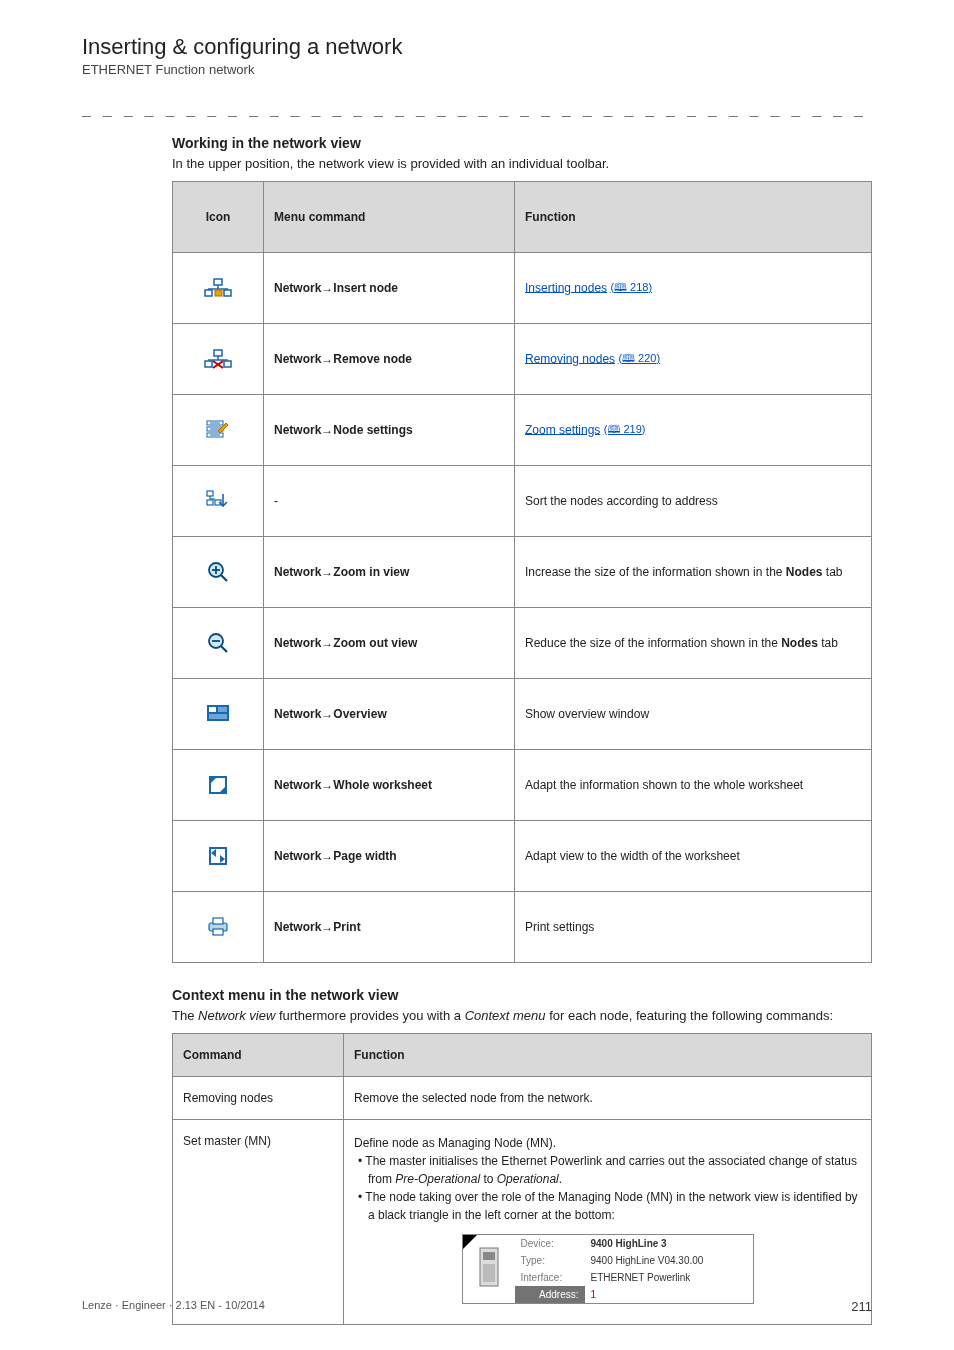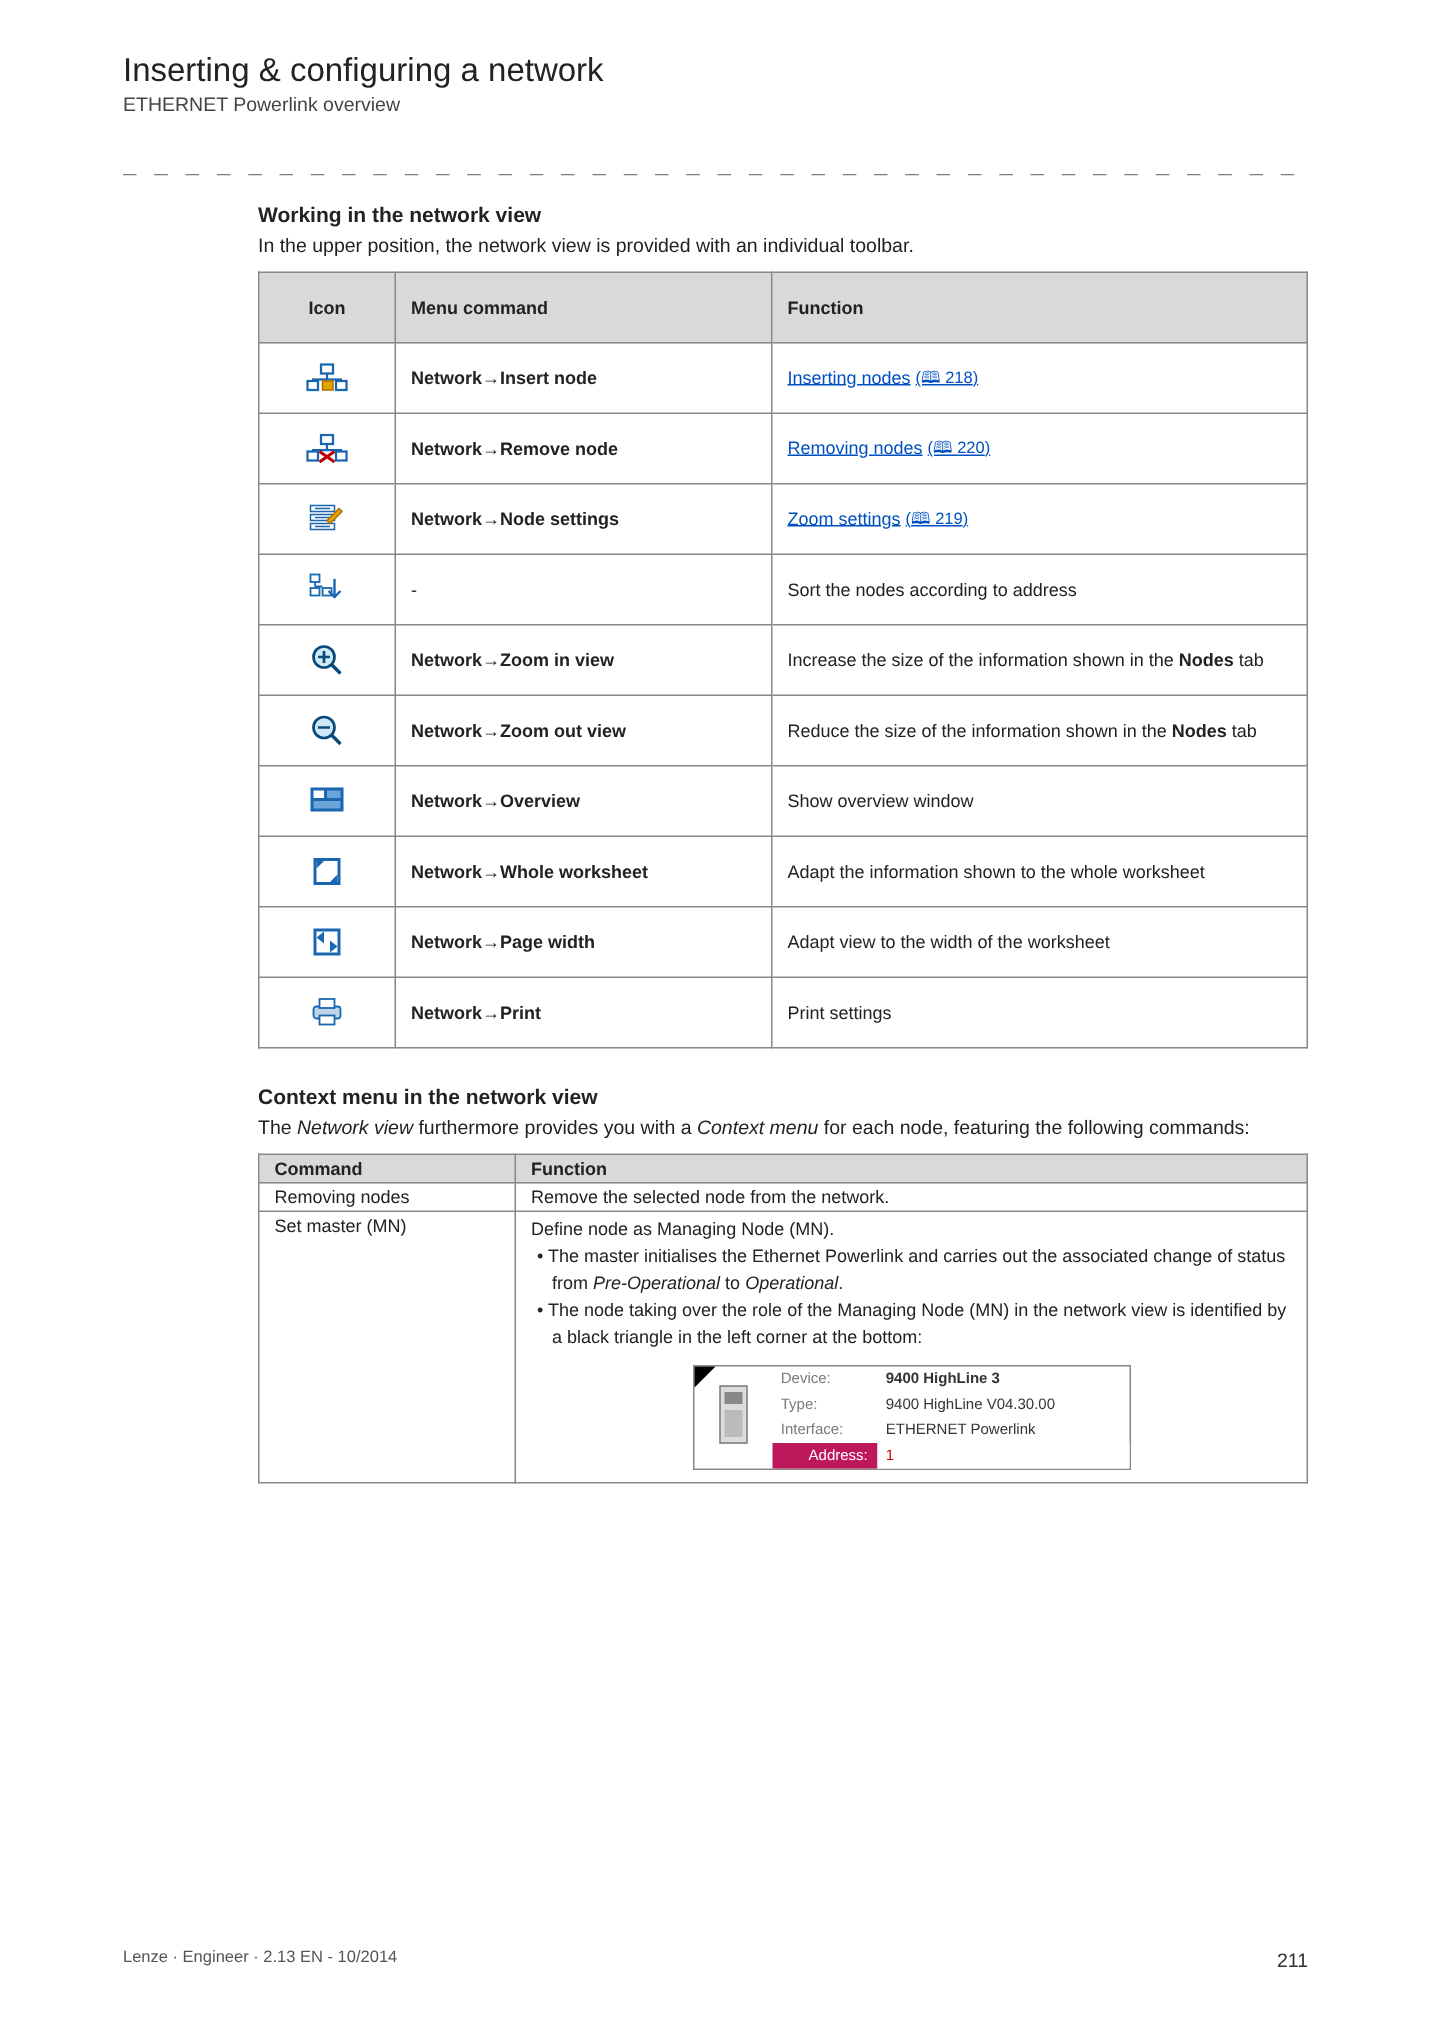--- a/index.html
+++ b/index.html
@@ -62,21 +62,21 @@
     border-collapse: collapse;
     width: 100%;
     font-size: 12px;
     color: #222;
     margin-bottom: 24px;
   }
   th, td {
     border: 1px solid #888;
     vertical-align: middle;
     text-align: left;
-    padding: 2px 10px;
+    padding: 14px 10px;
   }
   th {
     background: #d9d9d9;
     font-weight: 700;
   }
   .icon-col {
     width: 70px;
     text-align: center;
     height: 42px;
   }
@@ -135,21 +135,21 @@
     text-align: center;
     vertical-align: middle;
   }
   .device-label-right { color: #333; }
   .device-label-left {
     color: #7a7a7a;
     text-align: left;
     width: 58px;
   }
   .device-card .addr-row td {
-    background: #be185d;
+    background: #737373;
     color: #fff;
   }
   .device-card .addr-row td.addr-val {
     background: #fff;
     color: #c00;
   }
   .footer {
     position: absolute;
     bottom: 36px;
     left: 82px;
@@ -164,21 +164,21 @@
   }
   .italic { font-style: italic; }
   .bold { font-weight: 700; }
 </style>
 </head>
 <body>
 
 <div class="page">
 
   <div class="section-title">Inserting &amp; configuring a network</div>
-  <div class="section-subtitle">ETHERNET Powerlink overview</div>
+  <div class="section-subtitle">ETHERNET Function network</div>
 
   <div class="dash-line">_ _ _ _ _ _ _ _ _ _ _ _ _ _ _ _ _ _ _ _ _ _ _ _ _ _ _ _ _ _ _ _ _ _ _ _ _ _ _ _ _ _ _ _ _ _ _ _ _ _ _ _ _ _ _ _ _ _ _ _ _ _ _ _</div>
 
   <div class="content">
 
     <div class="heading-strong">Working in the network view</div>
     <div class="paragraph">In the upper position, the network view is provided with an individual toolbar.</div>
 
     <table>
       <thead>

